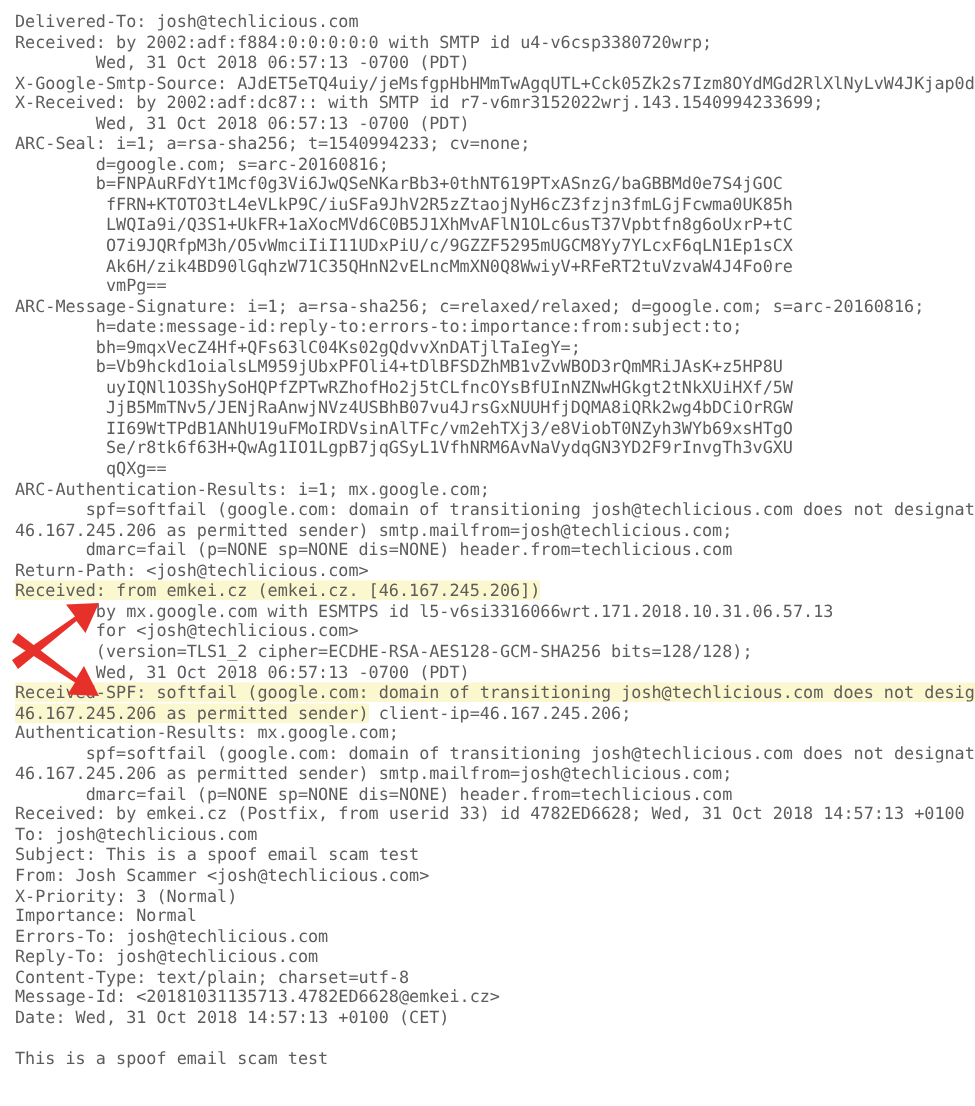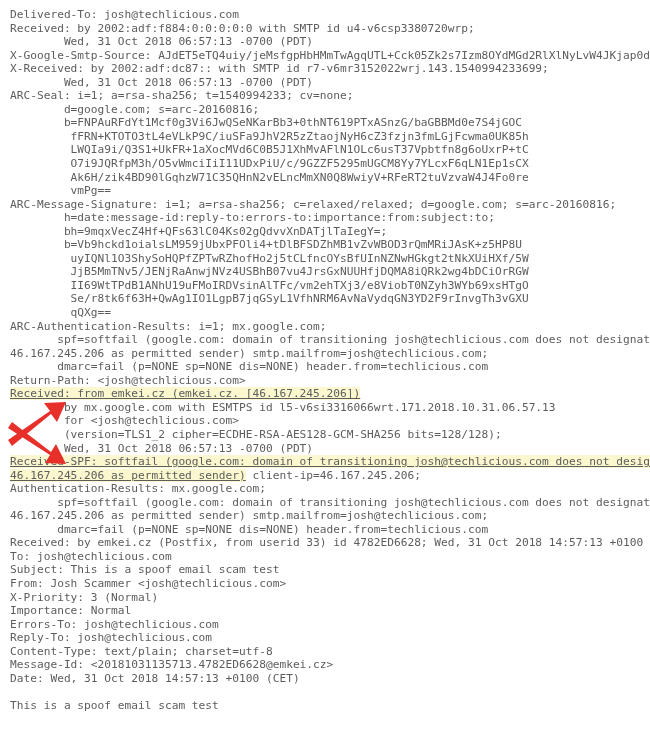--- a/index.html
+++ b/index.html
@@ -35,21 +35,20 @@
     white-space: pre;
     letter-spacing: 0px;
   }
   .hline {
     display: block;
     height: 13.55px;
     white-space: pre;
   }
   .hl {
     background: #fbf7cf;
-    text-decoration: underline;
   }
   .arrow-layer {
     position: absolute;
     left: 0;
     top: 0;
     width: 650px;
     height: 737px;
     pointer-events: none;
   }
 </style>

